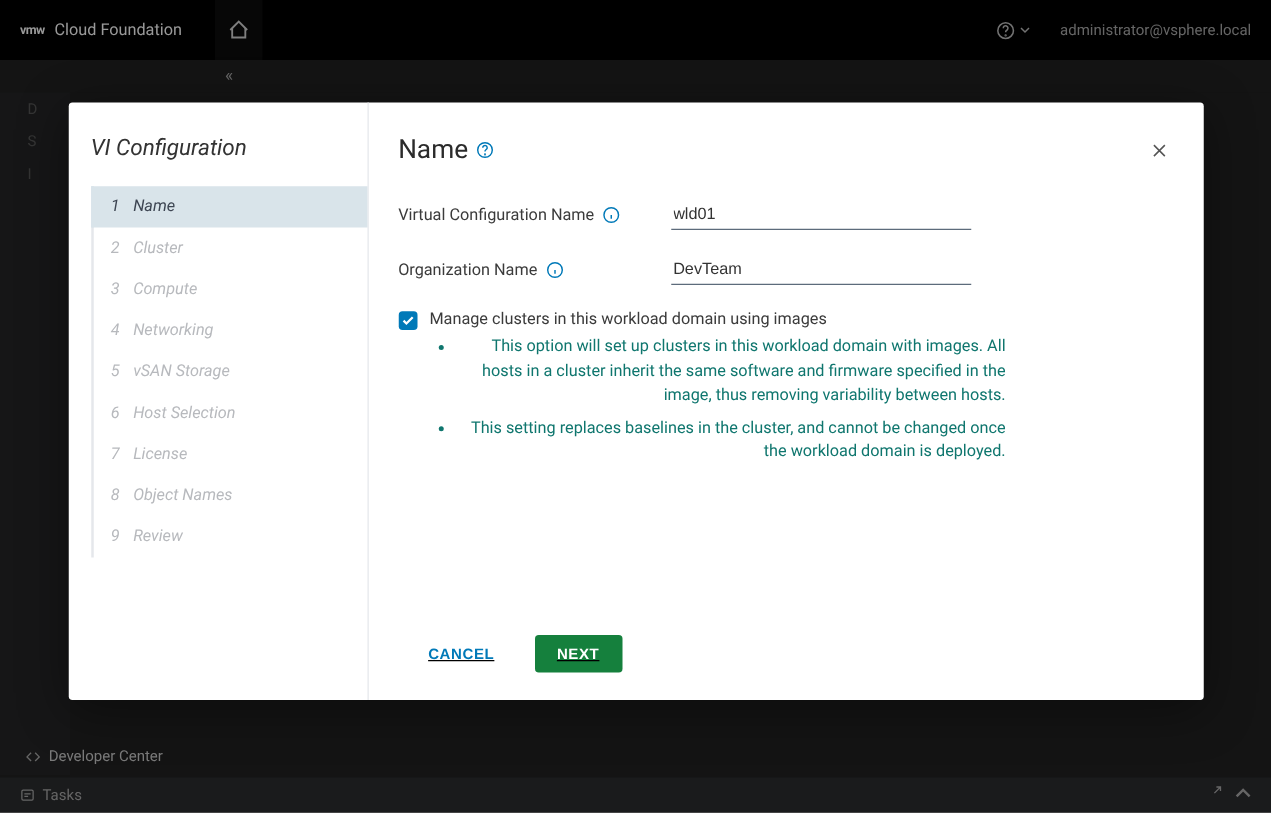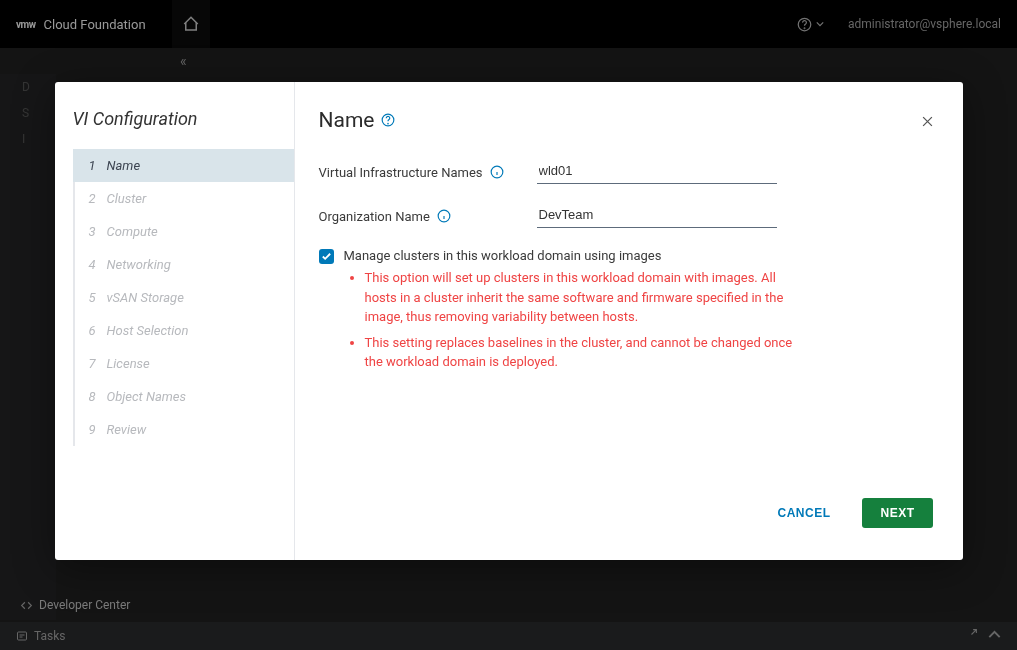--- a/index.html
+++ b/index.html
@@ -286,34 +286,35 @@
       cursor: pointer;
       flex-shrink: 0;
       margin-top: 1px;
     }
     
     .bullet-list {
       list-style: disc;
       padding-left: 46px;
       margin-top: 4px;
       font-size: 13px;
-      color: #ef4444;
+      color: #0f766e;
       line-height: 1.5;
+      text-align: right;
     }
     
     .bullet-list li {
       margin-bottom: 6px;
       max-width: 440px;
     }
     
     .wizard-footer {
-      padding: 14px 30px 32px;
-      display: flex;
-      justify-content: flex-end;
+      padding: 14px 30px 22px;
+      display: flex;
       gap: 14px;
+      text-decoration: underline;
     }
     
     .btn {
       font-size: 12px;
       font-weight: 600;
       letter-spacing: 0.5px;
       padding: 8px 18px;
       border-radius: 3px;
       cursor: pointer;
       border: none;
@@ -463,21 +464,21 @@
             <svg width="14" height="14" viewBox="0 0 24 24" fill="none" stroke="#0079b8" stroke-width="2">
               <circle cx="12" cy="12" r="10"></circle>
               <path d="M9 9a3 3 0 115 2c-1 1-2 1-2 3"></path>
               <circle cx="12" cy="18" r="0.5" fill="#0079b8"></circle>
             </svg>
           </span>
         </div>
 
         <div class="form-row">
           <div class="form-label">
-            <span>Virtual Infrastructure Names</span>
+            <span>Virtual Configuration Name</span>
             <span class="info-icon-small">
               <svg width="14" height="14" viewBox="0 0 24 24" fill="none" stroke="#0079b8" stroke-width="2">
                 <circle cx="12" cy="12" r="10"></circle>
                   <path d="M12 8v.01M12 12v5"></path>
               </svg>
             </span>
           </div>
           <input class="form-input" value="wld01" style="">
         </div>
 

